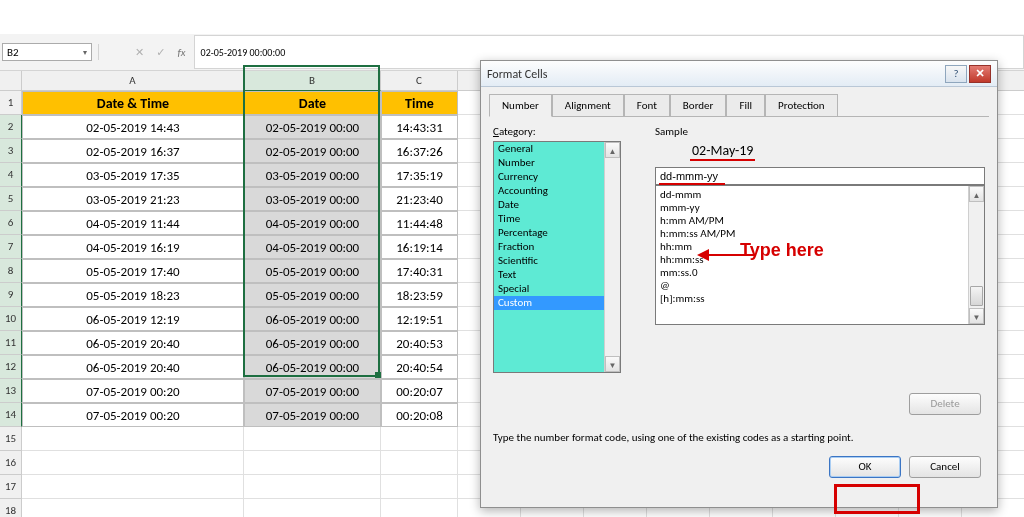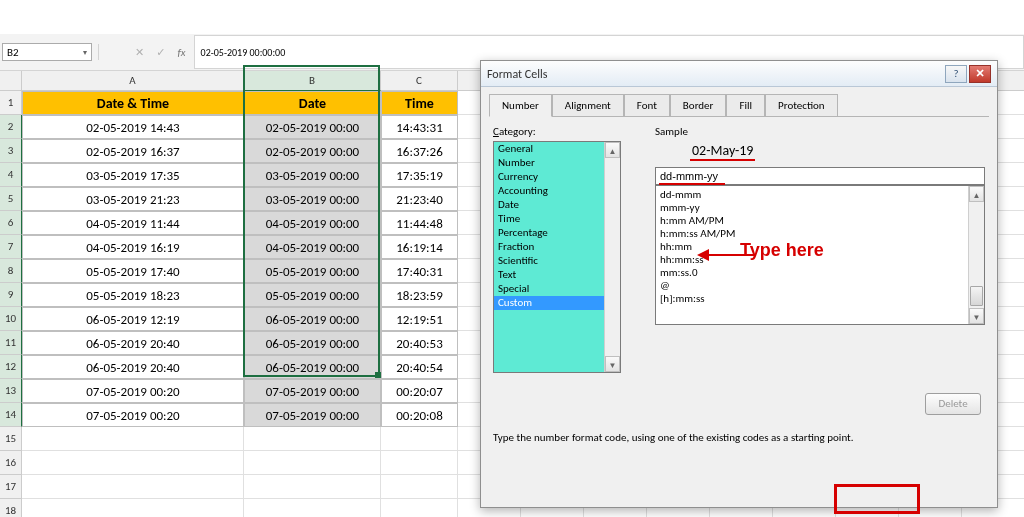--- a/index.html
+++ b/index.html
@@ -266,21 +266,21 @@
   }
 
   .dlg-footer {
     position:absolute;
     bottom: 6px;
     right: 8px;
     display:flex;
     gap:8px;
   }
   .std-btn {
-    width: 56px;
+    width: 72px;
     height: 22px;
     background: linear-gradient(#fdfdfd,#e4e4e4);
     border:1px solid #9e9e9e;
     border-radius:3px;
     font-size:11px;
     text-align:center;
     line-height:20px;
   }
   .std-btn.primary {
     border:1px solid #3b75c4;
@@ -685,20 +685,24 @@
         </div>
       </div>
     </div>
 
     <div class="delete-row">
       <div class="std-btn disabled">Delete</div>
     </div>
 
     <div class="help-text">Type the number format code, using one of the existing codes as a starting point.</div>
 
+    <div class="dlg-footer">
+      <div class="std-btn primary">OK</div>
+      <div class="std-btn">Cancel</div>
+    </div>
   </div>
 </div>
 
 <div class="annotation" style="left:740px; top:240px;">Type here</div>
 <svg class="arrow-left" style="left:697px; top:246px;" width="60" height="18">
   <line x1="58" y1="9" x2="8" y2="9" stroke="#d60000" stroke-width="2"></line>
   <polygon points="0,9 12,3 12,15" fill="#d60000"></polygon>
 </svg>
 <div class="red-box" style="left:834px; top:484px; width:86px; height:30px;"></div>
 

